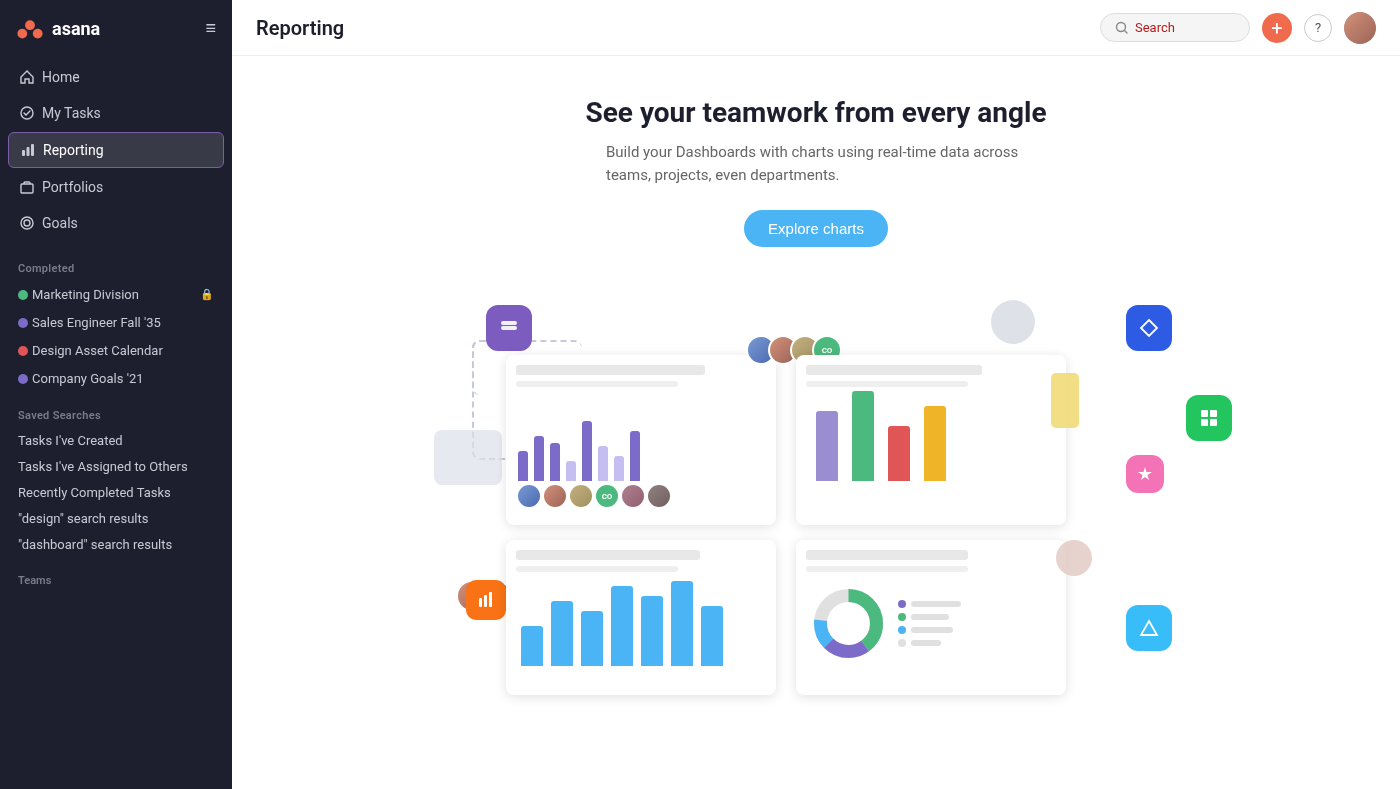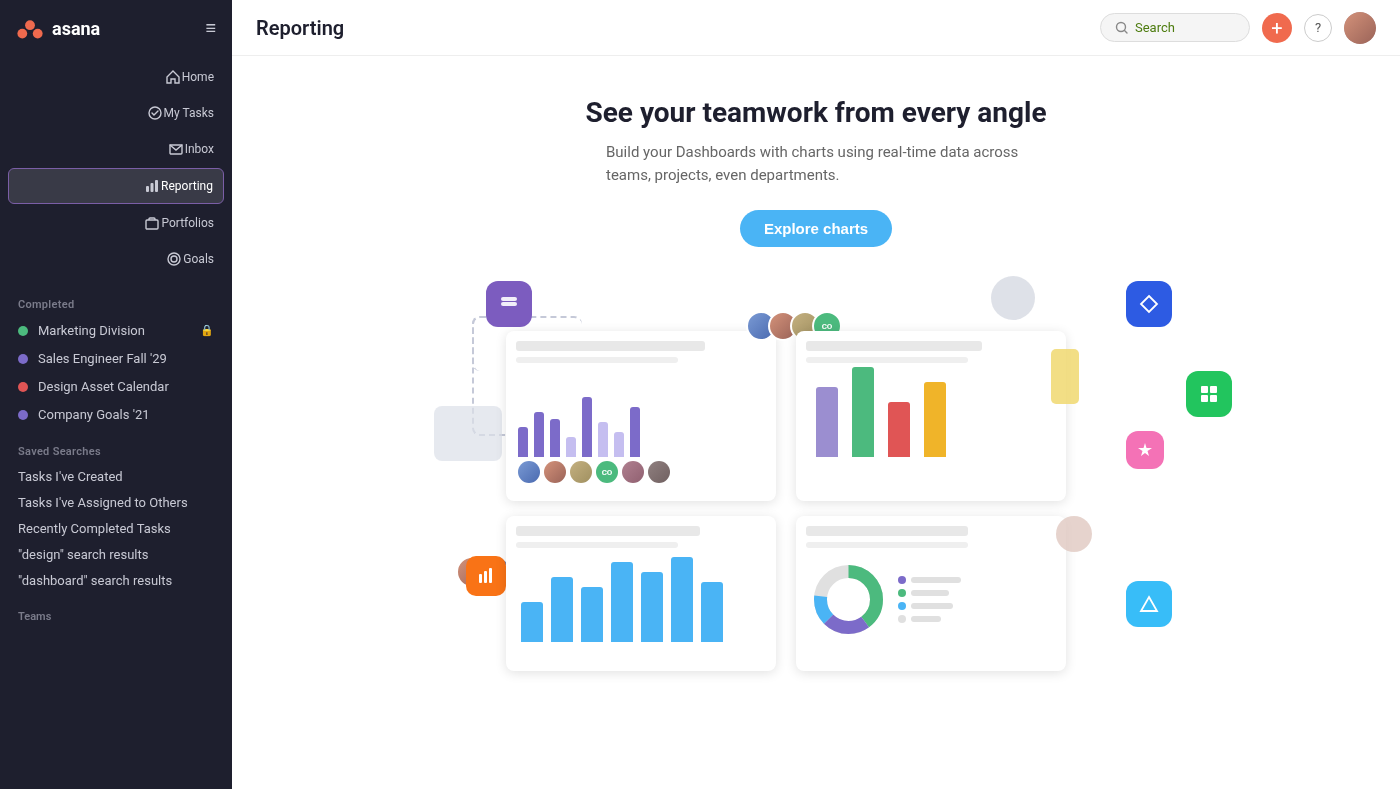--- a/index.html
+++ b/index.html
@@ -39,28 +39,27 @@
       color: #c8c9d4;
       font-size: 18px;
       cursor: pointer;
     }
     .sidebar-nav {
       padding: 4px 8px;
     }
     .nav-item {
       display: flex;
       align-items: center;
-      gap: 0;
+      gap: 6px;
       padding: 8px 10px;
       border-radius: 6px;
       cursor: pointer;
-      font-size: 12px;
+      font-size: 14px;
       color: #c8c9d4;
       margin-bottom: 2px;
-      justify-content: flex-end;
     }
     .nav-item.active {
       background: rgba(255,255,255,0.12);
       border: 1.5px solid #7b5ea7;
       color: #fff;
     }
     .nav-icon {
       width: 18px;
       height: 18px;
       display: flex;
@@ -73,21 +72,21 @@
       font-size: 11px;
       font-weight: 600;
       color: #7a7b8a;
       padding: 16px 18px 6px;
       text-transform: none;
       letter-spacing: 0.3px;
     }
     .favorites-item {
       display: flex;
       align-items: center;
-      gap: 10px;
+      gap: 4px;
       padding: 6px 10px;
       border-radius: 6px;
       cursor: pointer;
       font-size: 13px;
       color: #c8c9d4;
       margin-bottom: 1px;
     }
     .dot {
       width: 10px;
       height: 10px;
@@ -149,21 +148,21 @@
       display: flex;
       align-items: center;
       gap: 6px;
       background: #f5f5f5;
       border: 1px solid #ddd;
       border-radius: 20px;
       padding: 6px 14px;
       width: 150px;
       cursor: pointer;
     }
-    .search-bar span { font-size: 13px; color: #4d7c0f; }
+    .search-bar span { font-size: 13px; color: #b91c1c; }
     .add-btn {
       width: 30px;
       height: 30px;
       border-radius: 50%;
       background: #f06a4e;
       color: #fff;
       display: flex;
       align-items: center;
       justify-content: center;
       font-size: 20px;
@@ -223,23 +222,23 @@
       line-height: 1.5;
       margin-bottom: 24px;
     }
     .explore-btn {
       background: #4ab4f5;
       color: #fff;
       border: none;
       border-radius: 20px;
       padding: 10px 24px;
       font-size: 15px;
-      font-weight: 700;
-      cursor: pointer;
-      margin-bottom: 14px;
+      font-weight: 400;
+      cursor: pointer;
+      margin-bottom: 38px;
     }
 
     
     .illustration {
       position: relative;
       width: 820px;
       height: 380px;
       flex-shrink: 0;
     }
 
@@ -435,29 +434,20 @@
     <div class="nav-item">
       <span class="nav-icon">
         <svg width="16" height="16" viewBox="0 0 16 16" fill="none">
             <circle cx="8" cy="8" r="6" stroke="#c8c9d4" stroke-width="1.4"></circle>
             <path d="M5 8L7 10L11 6" stroke="#c8c9d4" stroke-width="1.4" stroke-linecap="round"></path>
           </svg>
       </span>
       <span>My Tasks</span>
     </div>
 
-    <div class="nav-item">
-      <span class="nav-icon">
-        <svg width="16" height="16" viewBox="0 0 16 16" fill="none">
-            <path d="M2 4h12v8a1 1 0 01-1 1H3a1 1 0 01-1-1V4z" stroke="#c8c9d4" stroke-width="1.4" fill="none"></path>
-            <path d="M2 4l6 5 6-5" stroke="#c8c9d4" stroke-width="1.4"></path>
-          </svg>
-      </span>
-      <span>Inbox</span>
-    </div>
 
     <div class="nav-item active">
       <span class="nav-icon">
         <svg width="16" height="16" viewBox="0 0 16 16" fill="none">
             <rect x="2" y="8" width="3" height="6" rx="1" fill="#c8c9d4"></rect>
             <rect x="6.5" y="5" width="3" height="9" rx="1" fill="#c8c9d4"></rect>
             <rect x="11" y="2" width="3" height="12" rx="1" fill="#c8c9d4"></rect>
           </svg>
       </span>
       <span>Reporting</span>
@@ -486,21 +476,21 @@
 
   <div class="sidebar-section-label">Completed</div>
   <div style="padding: 0 8px;">
     <div class="favorites-item">
       <span class="dot" style="background:#4cba7e;"></span>
       <span>Marketing Division</span>
       <span class="lock-icon">🔒</span>
     </div>
     <div class="favorites-item">
       <span class="dot" style="background:#7c6bc9;"></span>
-      <span>Sales Engineer Fall '29</span>
+      <span>Sales Engineer Fall '35</span>
     </div>
     <div class="favorites-item">
       <span class="dot" style="background:#e05555;"></span>
       <span>Design Asset Calendar</span>
     </div>
     <div class="favorites-item">
       <span class="dot" style="background:#7c6bc9;"></span>
       <span>Company Goals '21</span>
     </div>
   </div>

